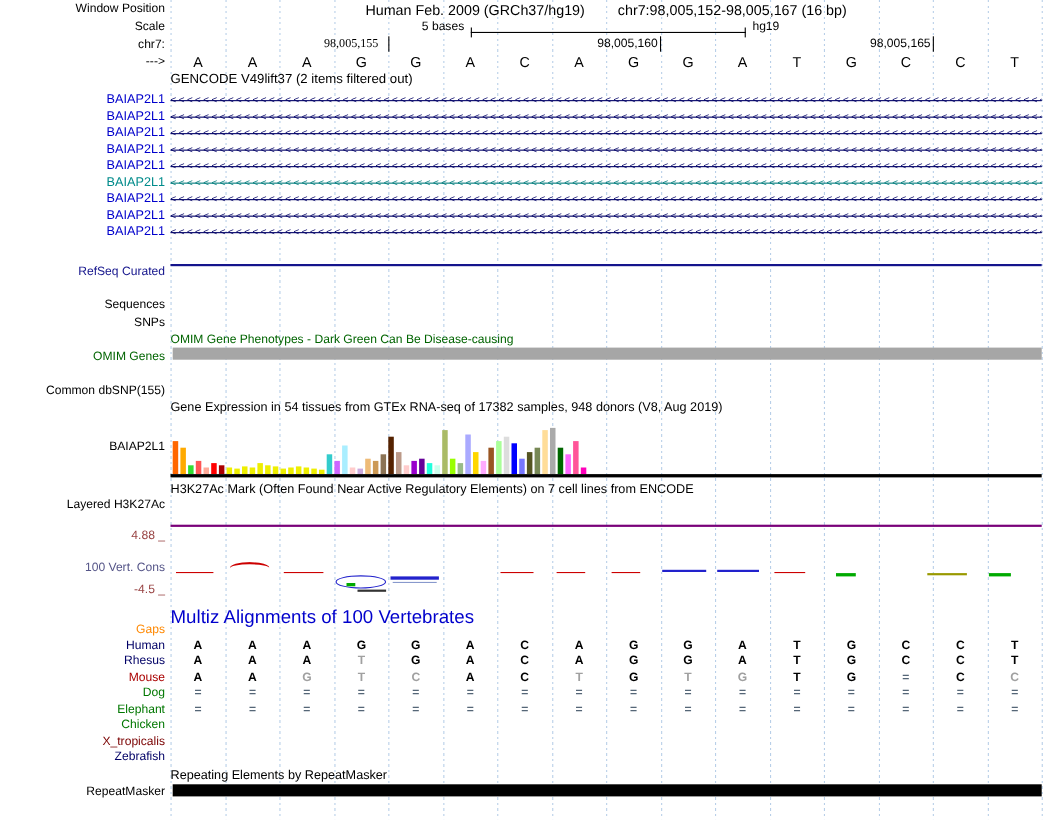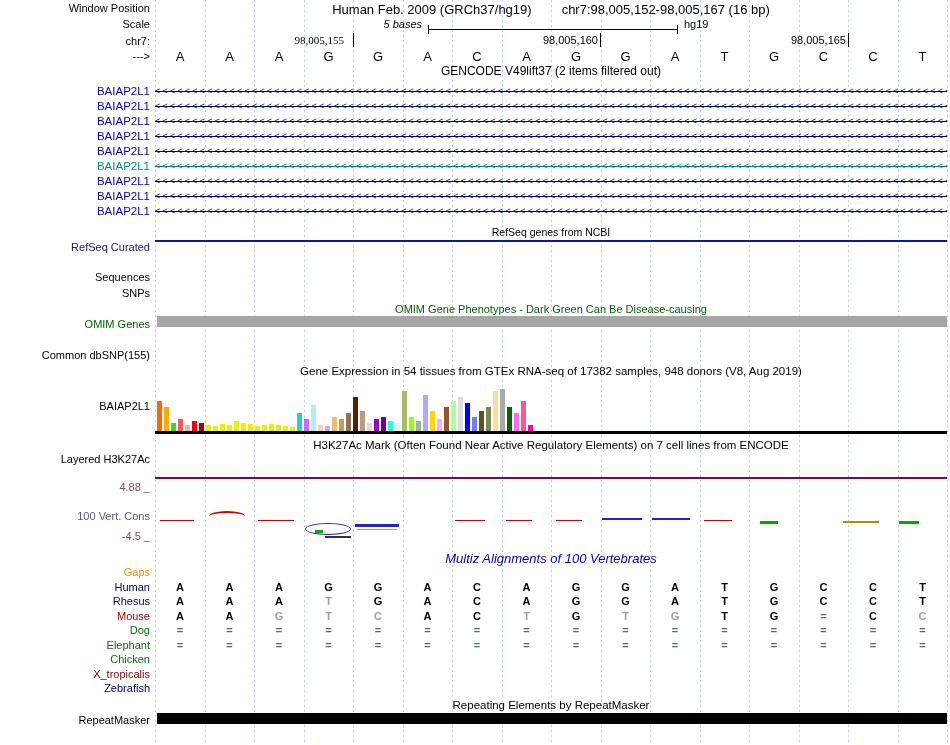--- a/index.html
+++ b/index.html
@@ -2,26 +2,26 @@
 <html><head>
 <meta charset="utf-8">
 <style>
   html,body{margin:0;padding:0;background:#fff;}
   #root{position:relative;width:950px;height:745px;background:#fff;overflow:hidden;
         font-family:"Liberation Sans","DejaVu Sans",sans-serif;color:#000;}
   .guide{position:absolute;top:0;height:745px;width:1px;z-index:0;
          background:repeating-linear-gradient(180deg,#b8cfe8 0 2px,transparent 2px 5px);}
   .hdr{position:absolute;left:155px;top:2px;width:792px;display:flex;justify-content:center;gap:30px;
        font-size:13px;z-index:2;white-space:nowrap;}
-  .t5b{position:absolute;right:528px;top:18px;font-size:11px;z-index:2;font-style:italic;}
+  .t5b{position:absolute;right:528px;top:18px;font-size:11px;z-index:2;}
   .thg{position:absolute;left:684px;top:18px;font-size:11px;z-index:2;}
   .sbar-line{position:absolute;left:428px;top:29px;width:250px;height:1px;background:#000;z-index:2;}
   .sbar-cap{position:absolute;top:25px;width:1px;height:9px;background:#000;z-index:2;}
   .llabel{position:absolute;right:800px;font-size:11px;white-space:nowrap;text-align:right;z-index:2;}
-  .ctitle{position:absolute;left:155px;width:792px;text-align:center;white-space:nowrap;z-index:2;}
+  .ctitle{position:absolute;left:155px;width:792px;text-align:left;white-space:nowrap;z-index:2;}
   .rlabel{position:absolute;top:34px;font-size:11px;white-space:nowrap;z-index:2;}
   .rtick{position:absolute;top:33px;width:1px;height:14px;background:#000;z-index:2;}
   .base{position:absolute;top:49px;width:50px;text-align:center;font-size:13px;z-index:2;}
   .chev{position:absolute;left:155px;width:792px;height:13px;overflow:hidden;white-space:nowrap;
         font-size:9px;letter-spacing:2.2px;line-height:13px;z-index:2;}
   .gline{position:absolute;left:155px;width:792px;height:1px;z-index:1;}
   .track-line{position:absolute;left:155px;top:240px;width:792px;height:2px;z-index:2;}
   .omim-bar{position:absolute;left:157px;top:316px;width:790px;height:11px;z-index:2;}
   .gtex-baseline{position:absolute;left:155px;top:431px;width:792px;height:3px;background:#000;z-index:3;}
   .h3k-line{position:absolute;left:155px;top:477px;width:792px;height:2px;z-index:2;}
@@ -100,25 +100,24 @@
     <div class="llabel" style="top: 287px; color: rgb(0, 0, 0); margin-left: 28px;">SNPs</div>
     <div class="llabel" style="top: 318px; color: rgb(0, 100, 0);">OMIM Genes</div>
     <div class="llabel" style="top: 349px; color: rgb(0, 0, 0);">Common dbSNP(155)</div>
     <div class="llabel" style="top: 400px; color: rgb(0, 0, 0);">BAIAP2L1</div>
     <div class="llabel" style="top: 453px; color: rgb(0, 0, 0);">Layered H3K27Ac</div>
     <div class="llabel" style="top: 481px; color: rgb(153, 68, 68);">4.88 _</div>
     <div class="llabel" style="top: 510px; color: rgb(85, 85, 136);">100 Vert. Cons</div>
     <div class="llabel" style="top: 530px; color: rgb(153, 68, 68);">-4.5 _</div>
     <div class="llabel" style="top: 714px; color: rgb(0, 0, 0);">RepeatMasker</div>
     <div class="ctitle" style="top: 64px; font-size: 12px; color: rgb(0, 0, 0);">GENCODE V49lift37 (2 items filtered out)</div>
-    <div class="ctitle" style="top: 226px; font-size: 10.5px; color: rgb(0, 0, 0);">RefSeq genes from NCBI</div>
     <div class="ctitle" style="top: 303px; font-size: 11px; color: rgb(0, 100, 0);">OMIM Gene Phenotypes - Dark Green Can Be Disease-causing</div>
     <div class="ctitle" style="top: 365px; font-size: 11.5px; color: rgb(0, 0, 0);">Gene Expression in 54 tissues from GTEx RNA-seq of 17382 samples, 948 donors (V8, Aug 2019)</div>
     <div class="ctitle" style="top: 439px; font-size: 11.5px; color: rgb(0, 0, 0);">H3K27Ac Mark (Often Found Near Active Regulatory Elements) on 7 cell lines from ENCODE</div>
-    <div class="ctitle" style="top: 551px; font-size: 13px; color: rgb(0, 0, 204); font-style: italic;">Multiz Alignments of 100 Vertebrates</div>
+    <div class="ctitle" style="top: 551px; font-size: 17px; color: rgb(0, 0, 204);">Multiz Alignments of 100 Vertebrates</div>
     <div class="ctitle" style="top: 699px; font-size: 11.5px; color: rgb(0, 0, 0);">Repeating Elements by RepeatMasker</div>
     <div class="llabel" style="top: 85px; color: rgb(0, 0, 204); font-size: 11.5px;">BAIAP2L1</div>
     <div class="gline" style="top: 91px; background: rgb(0, 0, 102);"></div>
     <div class="chev" style="top: 85px; color: rgb(0, 0, 102);">&lt;&lt;&lt;&lt;&lt;&lt;&lt;&lt;&lt;&lt;&lt;&lt;&lt;&lt;&lt;&lt;&lt;&lt;&lt;&lt;&lt;&lt;&lt;&lt;&lt;&lt;&lt;&lt;&lt;&lt;&lt;&lt;&lt;&lt;&lt;&lt;&lt;&lt;&lt;&lt;&lt;&lt;&lt;&lt;&lt;&lt;&lt;&lt;&lt;&lt;&lt;&lt;&lt;&lt;&lt;&lt;&lt;&lt;&lt;&lt;&lt;&lt;&lt;&lt;&lt;&lt;&lt;&lt;&lt;&lt;&lt;&lt;&lt;&lt;&lt;&lt;&lt;&lt;&lt;&lt;&lt;&lt;&lt;&lt;&lt;&lt;&lt;&lt;&lt;&lt;&lt;&lt;&lt;&lt;&lt;&lt;&lt;&lt;&lt;&lt;&lt;&lt;&lt;&lt;&lt;&lt;&lt;&lt;&lt;&lt;</div>
     <div class="llabel" style="top: 100px; color: rgb(0, 0, 204); font-size: 11.5px;">BAIAP2L1</div>
     <div class="gline" style="top: 106px; background: rgb(0, 0, 102);"></div>
     <div class="chev" style="top: 100px; color: rgb(0, 0, 102);">&lt;&lt;&lt;&lt;&lt;&lt;&lt;&lt;&lt;&lt;&lt;&lt;&lt;&lt;&lt;&lt;&lt;&lt;&lt;&lt;&lt;&lt;&lt;&lt;&lt;&lt;&lt;&lt;&lt;&lt;&lt;&lt;&lt;&lt;&lt;&lt;&lt;&lt;&lt;&lt;&lt;&lt;&lt;&lt;&lt;&lt;&lt;&lt;&lt;&lt;&lt;&lt;&lt;&lt;&lt;&lt;&lt;&lt;&lt;&lt;&lt;&lt;&lt;&lt;&lt;&lt;&lt;&lt;&lt;&lt;&lt;&lt;&lt;&lt;&lt;&lt;&lt;&lt;&lt;&lt;&lt;&lt;&lt;&lt;&lt;&lt;&lt;&lt;&lt;&lt;&lt;&lt;&lt;&lt;&lt;&lt;&lt;&lt;&lt;&lt;&lt;&lt;&lt;&lt;&lt;&lt;&lt;&lt;&lt;&lt;</div>
     <div class="llabel" style="top: 115px; color: rgb(0, 0, 204); font-size: 11.5px;">BAIAP2L1</div>
     <div class="gline" style="top: 121px; background: rgb(0, 0, 102);"></div>
     <div class="chev" style="top: 115px; color: rgb(0, 0, 102);">&lt;&lt;&lt;&lt;&lt;&lt;&lt;&lt;&lt;&lt;&lt;&lt;&lt;&lt;&lt;&lt;&lt;&lt;&lt;&lt;&lt;&lt;&lt;&lt;&lt;&lt;&lt;&lt;&lt;&lt;&lt;&lt;&lt;&lt;&lt;&lt;&lt;&lt;&lt;&lt;&lt;&lt;&lt;&lt;&lt;&lt;&lt;&lt;&lt;&lt;&lt;&lt;&lt;&lt;&lt;&lt;&lt;&lt;&lt;&lt;&lt;&lt;&lt;&lt;&lt;&lt;&lt;&lt;&lt;&lt;&lt;&lt;&lt;&lt;&lt;&lt;&lt;&lt;&lt;&lt;&lt;&lt;&lt;&lt;&lt;&lt;&lt;&lt;&lt;&lt;&lt;&lt;&lt;&lt;&lt;&lt;&lt;&lt;&lt;&lt;&lt;&lt;&lt;&lt;&lt;&lt;&lt;&lt;&lt;&lt;</div>

